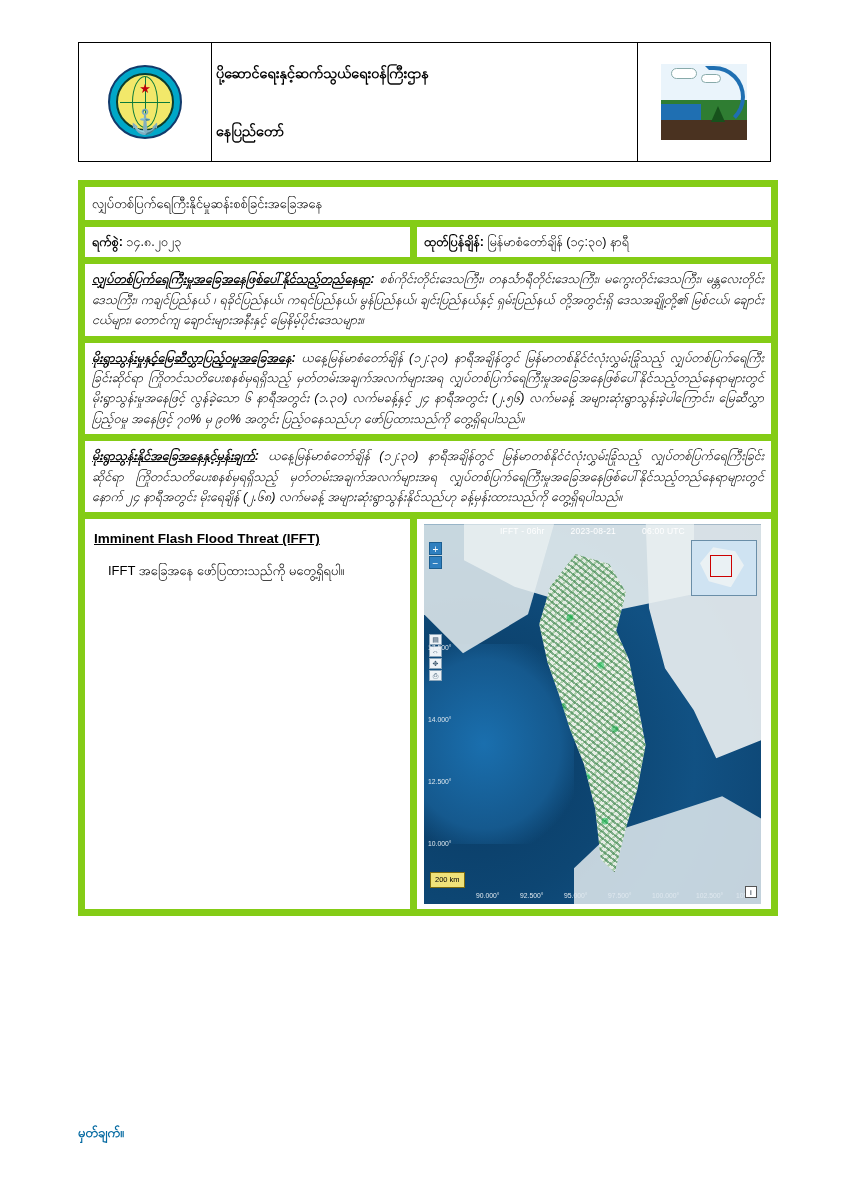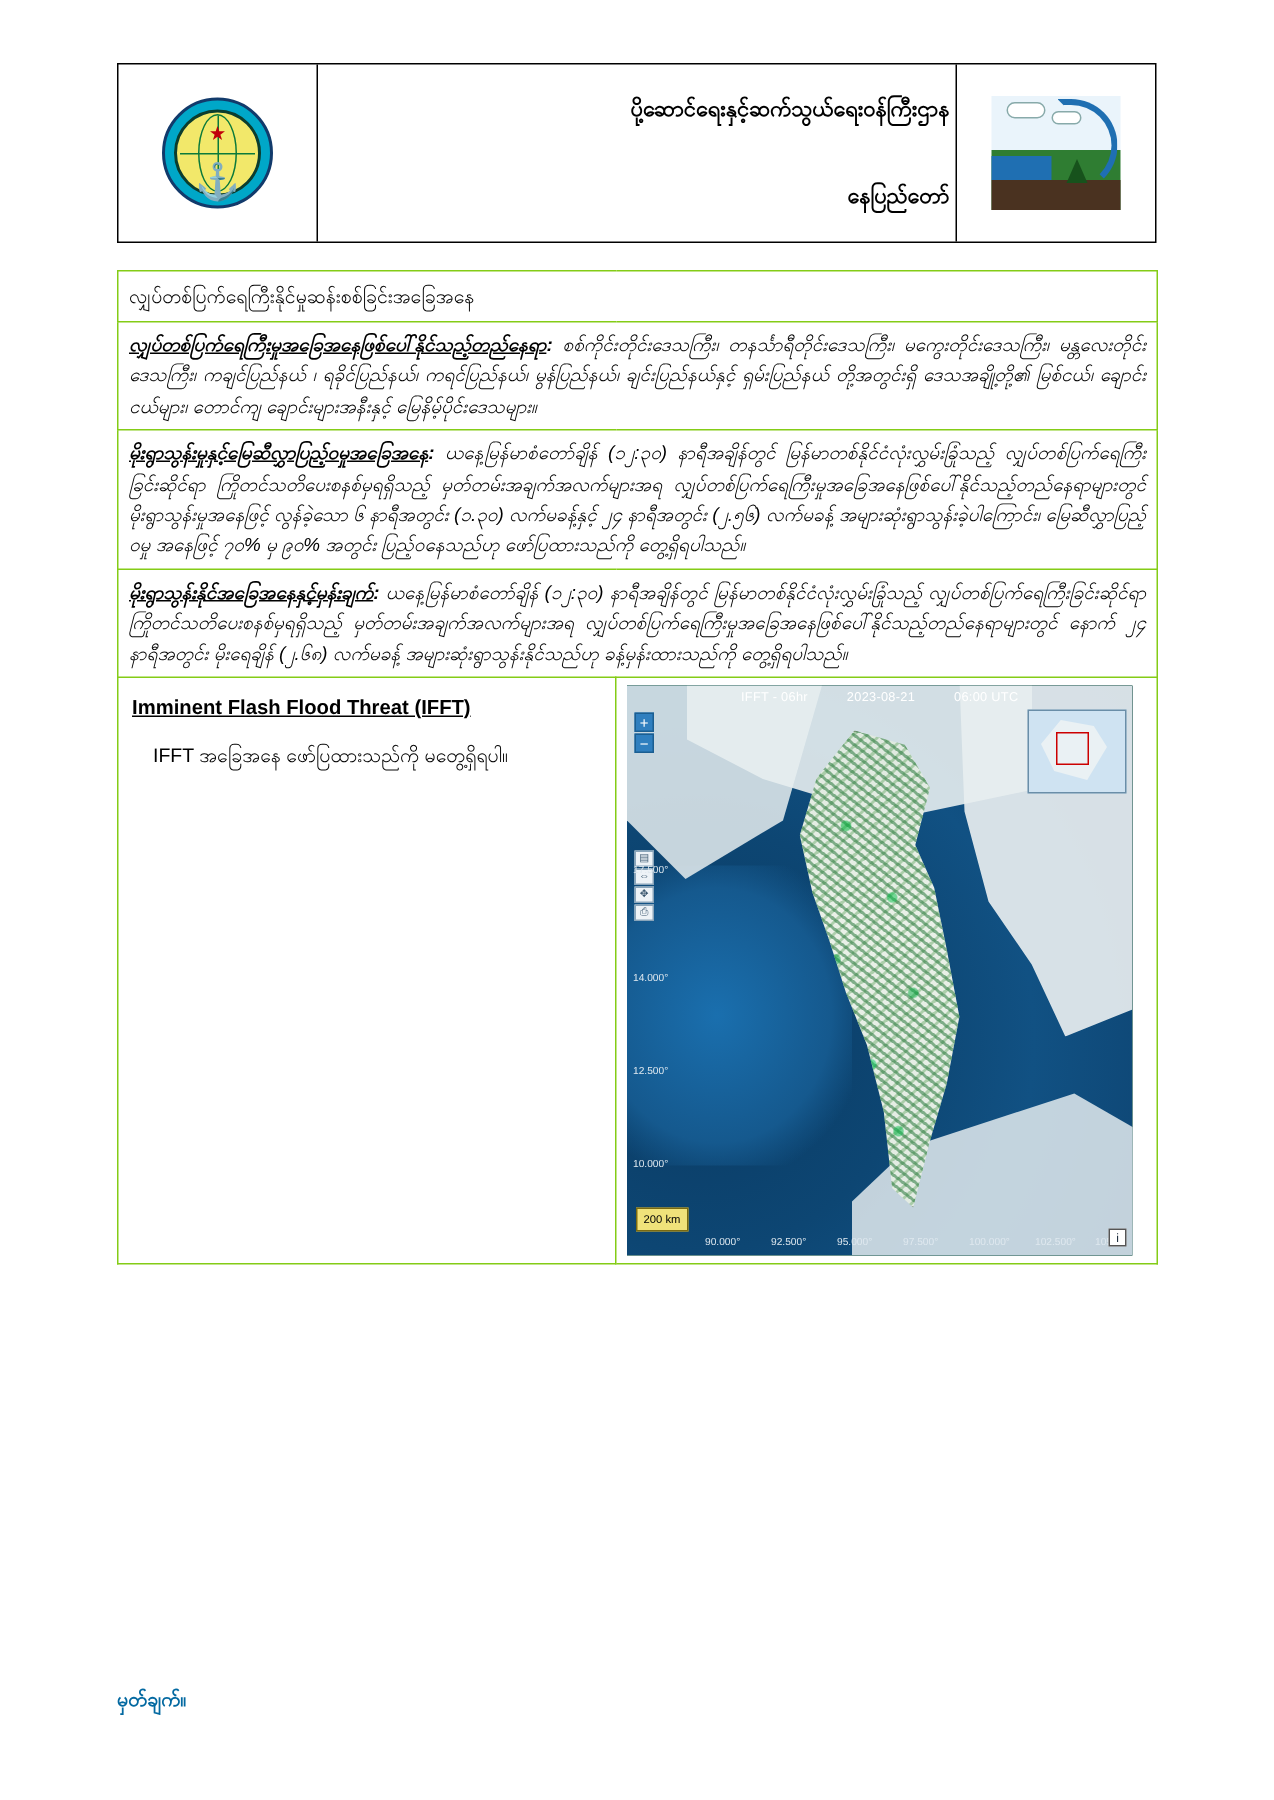--- a/index.html
+++ b/index.html
@@ -27,21 +27,21 @@
     align-items: stretch;
   }
   .header-logo-cell {
     width: 133px;
     border-right: 1px solid #000;
     display: flex; align-items: center; justify-content: center;
   }
   .header-title-cell {
     flex: 1;
     display: flex; flex-direction: column;
-    align-items: flex-end; justify-content: center;
+    align-items: flex-start; justify-content: center;
     padding: 6px 4px;
     gap: 36px;
   }
   .header-right-cell {
     width: 133px;
     border-left: 1px solid #000;
     display: flex; align-items: center; justify-content: center;
   }
   .header-title-cell div {
     font-size: 14.5px;
@@ -125,21 +125,21 @@
   }
   
   .doc-table {
     position: absolute;
     left: 78px; top: 180px;
     width: 693px;
     border-collapse: collapse;
     table-layout: fixed;
   }
   .doc-table td {
-    border: 1px solid #84cc16;
+    border: 7px solid #84cc16;
     padding: 5px 7px;
     vertical-align: top;
     font-size: 12.6px;
     line-height: 1.62;
     color: #000;
     text-align: justify;
   }
   .row-title td { font-size: 13px; padding: 6px 7px; }
   .lbl { font-weight: bold; }
   .u-head { font-weight: bold; text-decoration: underline; }
@@ -312,20 +312,30 @@
   <table class="doc-table">
     <colgroup>
       <col style="width:332px">
       <col style="width:361px">
     </colgroup>
     <tbody>
       <tr class="row-title">
         <td colspan="2">လျှပ်တစ်ပြက်ရေကြီးနိုင်မှုဆန်းစစ်ခြင်းအခြေအနေ</td>
       </tr>
       <tr>
+        <td>
+          <span class="lbl">ရက်စွဲ</span><span class="lbl">:</span>
+          <span>၁၄.၈.၂၀၂၃</span>
+        </td>
+        <td>
+          <span class="lbl">ထုတ်ပြန်ချိန်</span><span class="lbl">:</span>
+          <span>မြန်မာစံတော်ချိန် (၁၄:၃၀) နာရီ</span>
+        </td>
+      </tr>
+      <tr>
         <td colspan="2" class="cell-pad">
           <span class="u-head">လျှပ်တစ်ပြက်ရေကြီးမှုအခြေအနေဖြစ်ပေါ်နိုင်သည့်တည်နေရာ</span><span class="lbl">: </span><span>စစ်ကိုင်းတိုင်းဒေသကြီး၊ တနင်္သာရီတိုင်းဒေသကြီး၊ မကွေးတိုင်းဒေသကြီး၊ မန္တလေးတိုင်းဒေသကြီး၊ ကချင်ပြည်နယ် ၊ ရခိုင်ပြည်နယ်၊ ကရင်ပြည်နယ်၊ မွန်ပြည်နယ်၊ ချင်းပြည်နယ်နှင့် ရှမ်းပြည်နယ် တို့အတွင်းရှိ ဒေသအချို့တို့၏ မြစ်ငယ်၊ ချောင်းငယ်များ၊ တောင်ကျ ချောင်းများအနီးနှင့် မြေနိမ့်ပိုင်းဒေသများ။</span>
         </td>
       </tr>
       <tr>
         <td colspan="2" class="cell-pad">
           <span class="u-head">မိုးရွာသွန်းမှုနှင့်မြေဆီလွှာပြည့်ဝမှုအခြေအနေ</span><span class="lbl">: </span><span>ယနေ့မြန်မာစံတော်ချိန် (၁၂:၃၀) နာရီအချိန်တွင် မြန်မာတစ်နိုင်ငံလုံးလွှမ်းခြုံသည့် လျှပ်တစ်ပြက်ရေကြီးခြင်းဆိုင်ရာ ကြိုတင်သတိပေးစနစ်မှရရှိသည့် မှတ်တမ်းအချက်အလက်များအရ လျှပ်တစ်ပြက်ရေကြီးမှုအခြေအနေဖြစ်ပေါ်နိုင်သည့်တည်နေရာများတွင် မိုးရွာသွန်းမှုအနေဖြင့် လွန်ခဲ့သော ၆ နာရီအတွင်း (၁.၃၀) လက်မခန့်နှင့် ၂၄ နာရီအတွင်း (၂.၅၆) လက်မခန့် အများဆုံးရွာသွန်းခဲ့ပါကြောင်း၊ မြေဆီလွှာပြည့်ဝမှု အနေဖြင့် ၇၀% မှ ၉၀% အတွင်း ပြည့်ဝနေသည်ဟု ဖော်ပြထားသည်ကို တွေ့ရှိရပါသည်။</span>
         </td>
       </tr>
       <tr>

